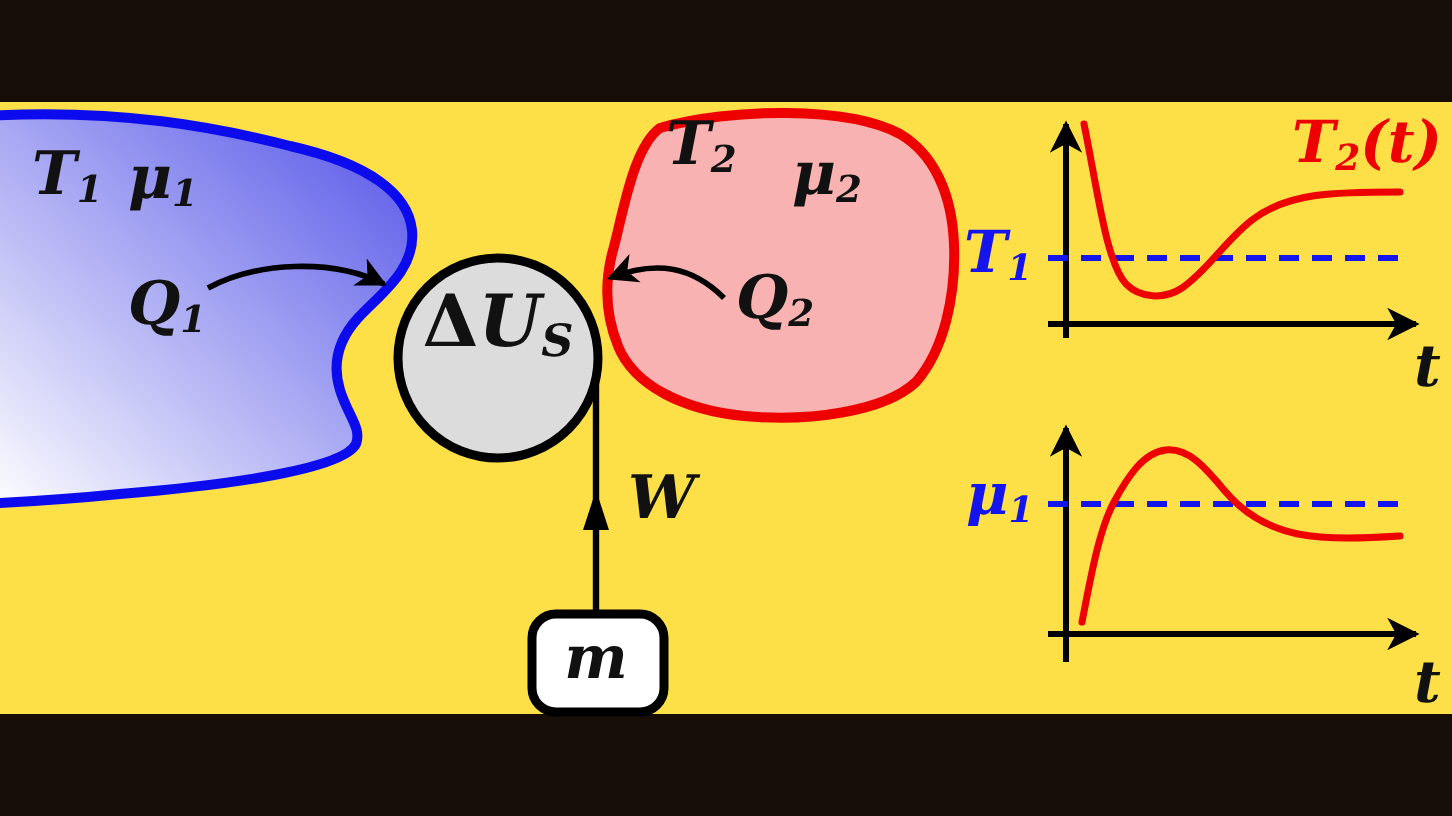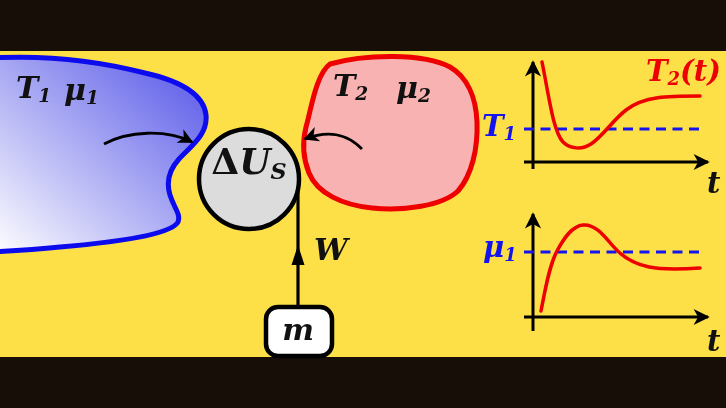--- a/index.html
+++ b/index.html
@@ -78,26 +78,32 @@
                C 664,270 684,269 700,268" fill="none" stroke="#ee0000" stroke-width="3.5" stroke-linecap="round"></path>
     </g>
   </svg>
 
   <div class="lbl" style="left:16px;top:73px">
     <span class="pre"></span><span>T</span><span class="sub">1</span><span></span>
   </div>
   <div class="lbl" style="left:64px;top:75px">
     <span class="pre"></span><span>μ</span><span class="sub">1</span><span></span>
   </div>
+  <div class="lbl" style="left:64px;top:138px">
+    <span class="pre"></span><span>Q</span><span class="sub">1</span><span></span>
+  </div>
 
-  <div class="lbl" style="left:333px;top:71px">
+  <div class="lbl" style="left:333px;top:58px">
     <span class="pre"></span><span>T</span><span class="sub">2</span><span></span>
   </div>
   <div class="lbl" style="left:396px;top:73px">
     <span class="pre"></span><span>μ</span><span class="sub">2</span><span></span>
+  </div>
+  <div class="lbl" style="left:368px;top:135px">
+    <span class="pre"></span><span>Q</span><span class="sub">2</span><span></span>
   </div>
 
   <div class="lbl centered" style="left:249px;top:143px;font-size:36px">
     <span class="pre">Δ</span><span>U</span><span class="sub">S</span><span></span>
   </div>
 
   <div class="lbl" style="left:314px;top:235px">
     <span class="pre"></span><span>W</span><span class="sub"></span><span></span>
   </div>
   <div class="lbl centered" style="left:298px;top:315px">

